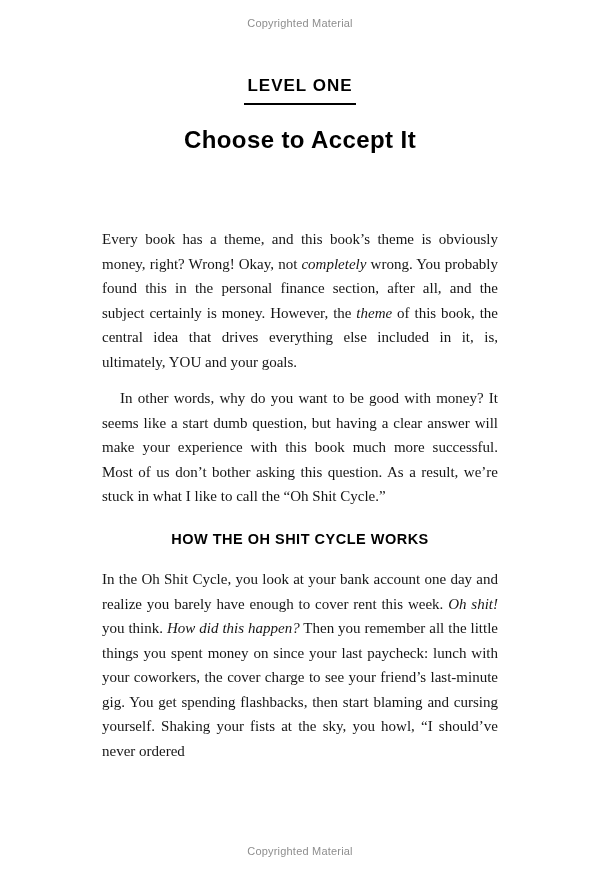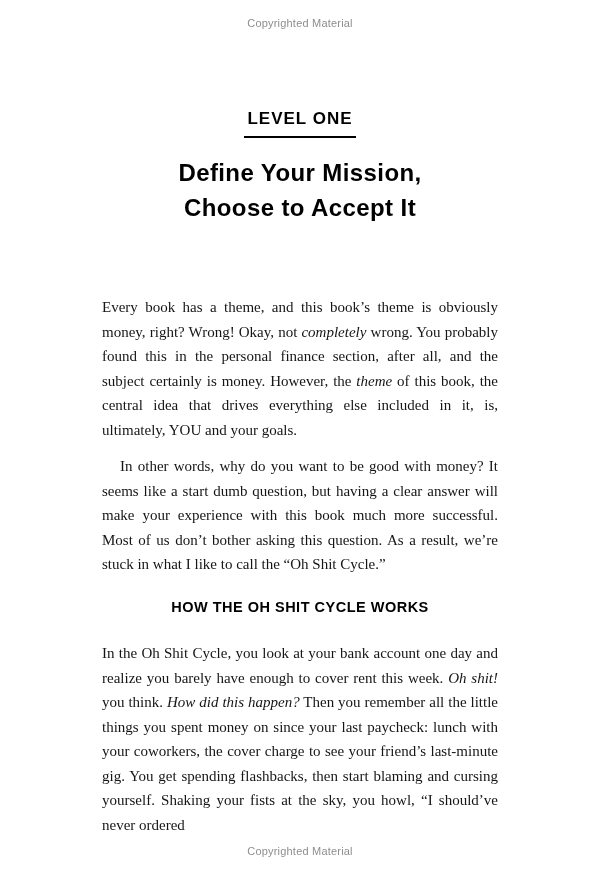--- a/index.html
+++ b/index.html
@@ -23,21 +23,21 @@
     text-align: center;
     font-family: "Liberation Sans", sans-serif;
     font-size: 11px;
     letter-spacing: 0.2px;
     color: #8e8e8e;
   }
   .copyright.top { top: 17px; }
   .copyright.bottom { bottom: 21px; }
 
   .content {
-    padding-top: 109px;
+    padding-top: 76px;
   }
   .level-wrap {
     text-align: center;
   }
   .level-label {
     display: inline-block;
     font-family: "Liberation Sans", sans-serif;
     font-weight: bold;
     font-size: 17px;
     letter-spacing: 1px;
@@ -68,21 +68,21 @@
     margin: 12px;
   }
   .body-text p.indent {
     text-indent: 18px;
   }
   .body-text em {
     font-style: italic;
   }
   .section-heading {
     width: 420px;
-    margin: 18px auto 22px auto;
+    margin: 18px auto 16px auto;
     text-align: center;
     font-family: "Liberation Sans", sans-serif;
     font-weight: bold;
     font-size: 14.5px;
     letter-spacing: 0.5px;
     color: #000000;
   }
 </style>
 </head>
 <body>
@@ -91,21 +91,20 @@
 
   <div class="copyright top">Copyrighted Material</div>
 
   <div class="content">
 
     <div class="level-wrap">
       <span class="level-label">LEVEL ONE</span>
     </div>
 
     <div class="book-title">
-      <div>Define Your Mission,</div>
       <div>Choose to Accept It</div>
     </div>
 
     <div class="body-text">
 
       <p><span>Every book has a theme, and this book’s theme is obviously money, right? Wrong! Okay, not </span><em>completely</em><span> wrong. You probably found this in the personal finance section, after all, and the subject certainly is money. However, the </span><em>theme</em><span> of this book, the central idea that drives everything else included in it, is, ultimately, YOU and your goals.</span></p>
 
       <p class="indent"><span>In other words, why do you want to be good with money? It seems like a start dumb question, but having a clear answer will make your experience with this book much more successful. Most of us don’t bother asking this question. As a result, we’re stuck in what I like to call the “Oh Shit Cycle.”</span></p>
 
       <div class="section-heading">HOW THE OH SHIT CYCLE WORKS</div>

